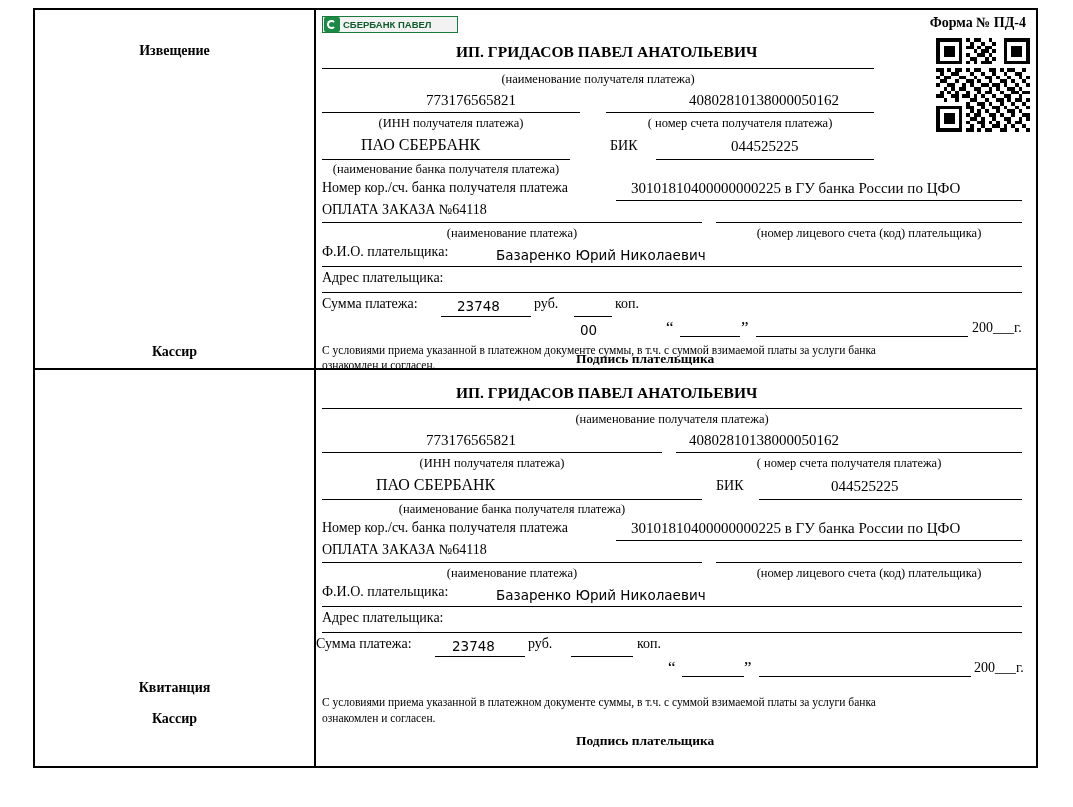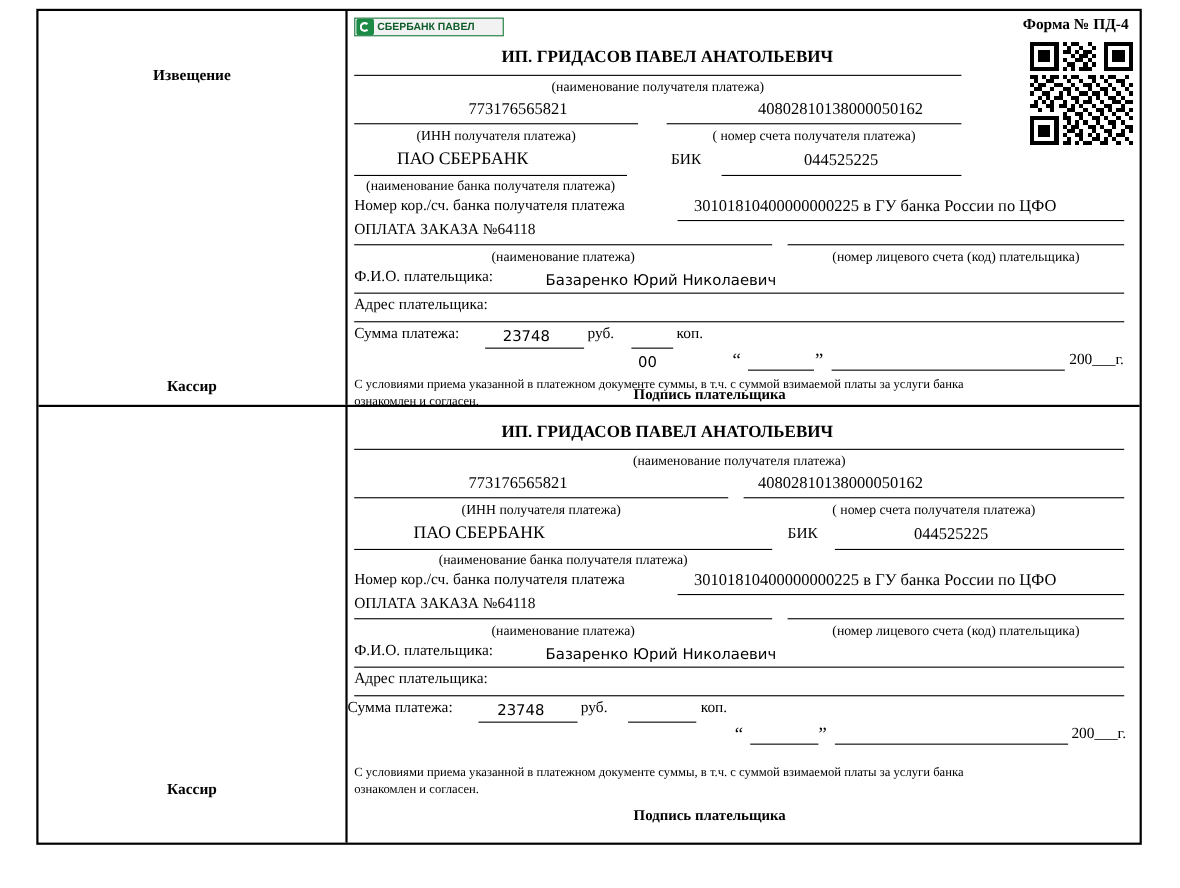--- a/index.html
+++ b/index.html
@@ -167,21 +167,21 @@
 </style>
 </head>
 <body>
 
 <div class="page">
   <div class="form">
 
     <div class="half top">
 
       <div class="stub">
-        <div class="stub-label" style="top:52px;">Извещение</div>
+        <div class="stub-label" style="top:33px;">Извещение</div>
         <div class="stub-label" style="top:334px;">Кассир</div>
       </div>
 
       <div class="body">
 
         <div class="logo">
           <div class="mark"></div>
           <div class="logotext">СБЕРБАНК ПАВЕЛ</div>
         </div>
 
@@ -407,20 +407,21 @@
         <div class="small" style="left:6px; top:333px;">С условиями приема указанной в платежном документе суммы, в т.ч. с суммой взимаемой платы за услуги банка</div>
         <div class="small" style="left:6px; top:348px;">ознакомлен и согласен.</div>
         <div class="txt bold" style="left:260px; top:341px; font-size:13.5px;">Подпись плательщика</div>
 
       </div>
     </div>
 
     <div class="half bottom">
 
       <div class="stub">
+        <div class="stub-label" style="top:310px;">Квитанция</div>
         <div class="stub-label" style="top:341px;">Кассир</div>
       </div>
 
       <div class="body">
 
         <div class="title" style="left:140px; top:14px;">ИП. ГРИДАСОВ ПАВЕЛ АНАТОЛЬЕВИЧ</div>
         <div class="line" style="left:6px; top:38px; width:700px;"></div>
         <div class="caption" style="left:6px; top:42px; width:700px;">(наименование получателя платежа)</div>
 
         <div class="val" style="left:110px; top:62px;">773176565821</div>

